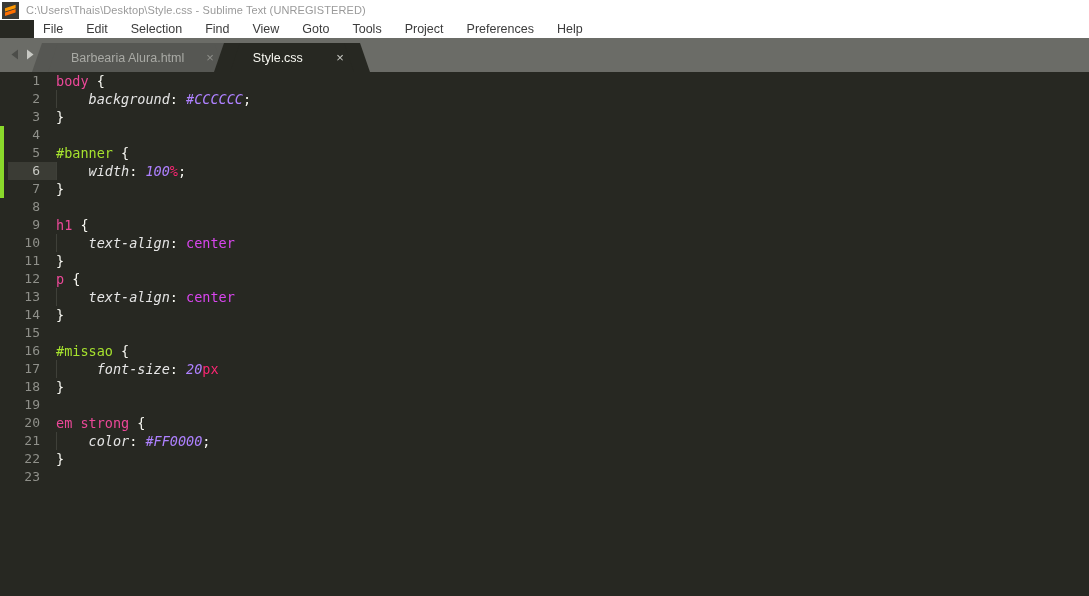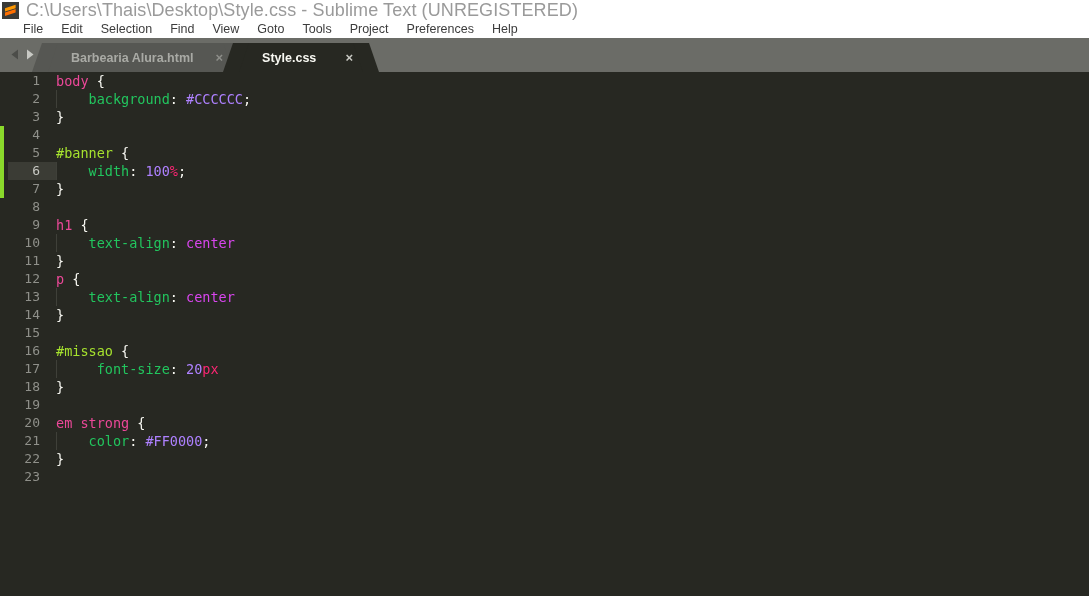--- a/index.html
+++ b/index.html
@@ -17,49 +17,49 @@
     padding-left:2px;
     position:relative;
   }
   #app-logo{
     width:17px; height:17px; background:#3a3a36;
     display:flex; align-items:center; justify-content:center;
     flex:0 0 auto; margin-right:7px;
   }
   #app-logo svg{display:block;}
   #title-text{
-    font-size:18px; color:#9a9a9a;
+    font-size:11px; color:#9a9a9a;
     white-space:nowrap; letter-spacing:.1px;
   }
 
   
   #menu-bar{
     height:18px; background:#ffffff;
     display:flex; align-items:center;
-    padding-left:14px; gap:0px;
+    padding-left:0; gap:5px;margin-left:34px;
   }
   .menu-item{
     font-size:12.5px; color:#3c3c3c;
     padding:0 9px; line-height:18px; cursor:default;
     white-space:nowrap;
   }
 
   
   #tab-bar{
     height:34px; background:#6b6c67;
     display:flex; align-items:flex-end;
     position:relative;
   }
   #tab-nav{
     width:45px; height:34px;
     display:flex; align-items:center; justify-content:center;
     gap:5px; flex:0 0 auto;
   }
   .nav-arrow{ display:block; }
-  #tab-strip{ display:flex; align-items:flex-end; height:34px;font-weight:bold; }
+  #tab-strip{ display:flex; align-items:flex-end; height:34px; }
 
   .tab{
     height:29px;
     display:flex; align-items:center;
     padding:0 13px 0 26px;
     position:relative;
     cursor:default;
     font-size:12.5px;
     min-width:130px;
   }
@@ -124,23 +124,23 @@
   }
   .indent-guide{
     position:absolute; top:0; height:18px; width:1px;
     background:#3f4039; z-index:1;
   }
 
   
   .tk-sel      { color:#ec4899; }   
   .tk-id       { color:#a6e22e;text-align:center; }   
   .tk-punc     { color:#f8f8f2; }   
-  .tk-prop     { color:#22c55e; }  
+  .tk-prop     { color:#e5e5e5; font-style:italic; }  
   .tk-val      { color:#d946ef; }   
-  .tk-num      { color:#ae81ff; }   
+  .tk-num      { color:#ae81ff;font-style:italic; }   
   .tk-unit     { color:#f92672; }   
 </style>
 </head>
 <body>
 
 <div id="title-bar">
   <div id="app-logo">
     <svg width="13" height="13" viewBox="0 0 13 13" aria-hidden="true">
       <polygon points="1,4.2 11.6,0.7 11.6,4.2 1,7.6" fill="#ff9800"></polygon>
       <polygon points="1,8.5 11.6,5.0 11.6,8.5 1,12.1" fill="#ff6f00"></polygon>

